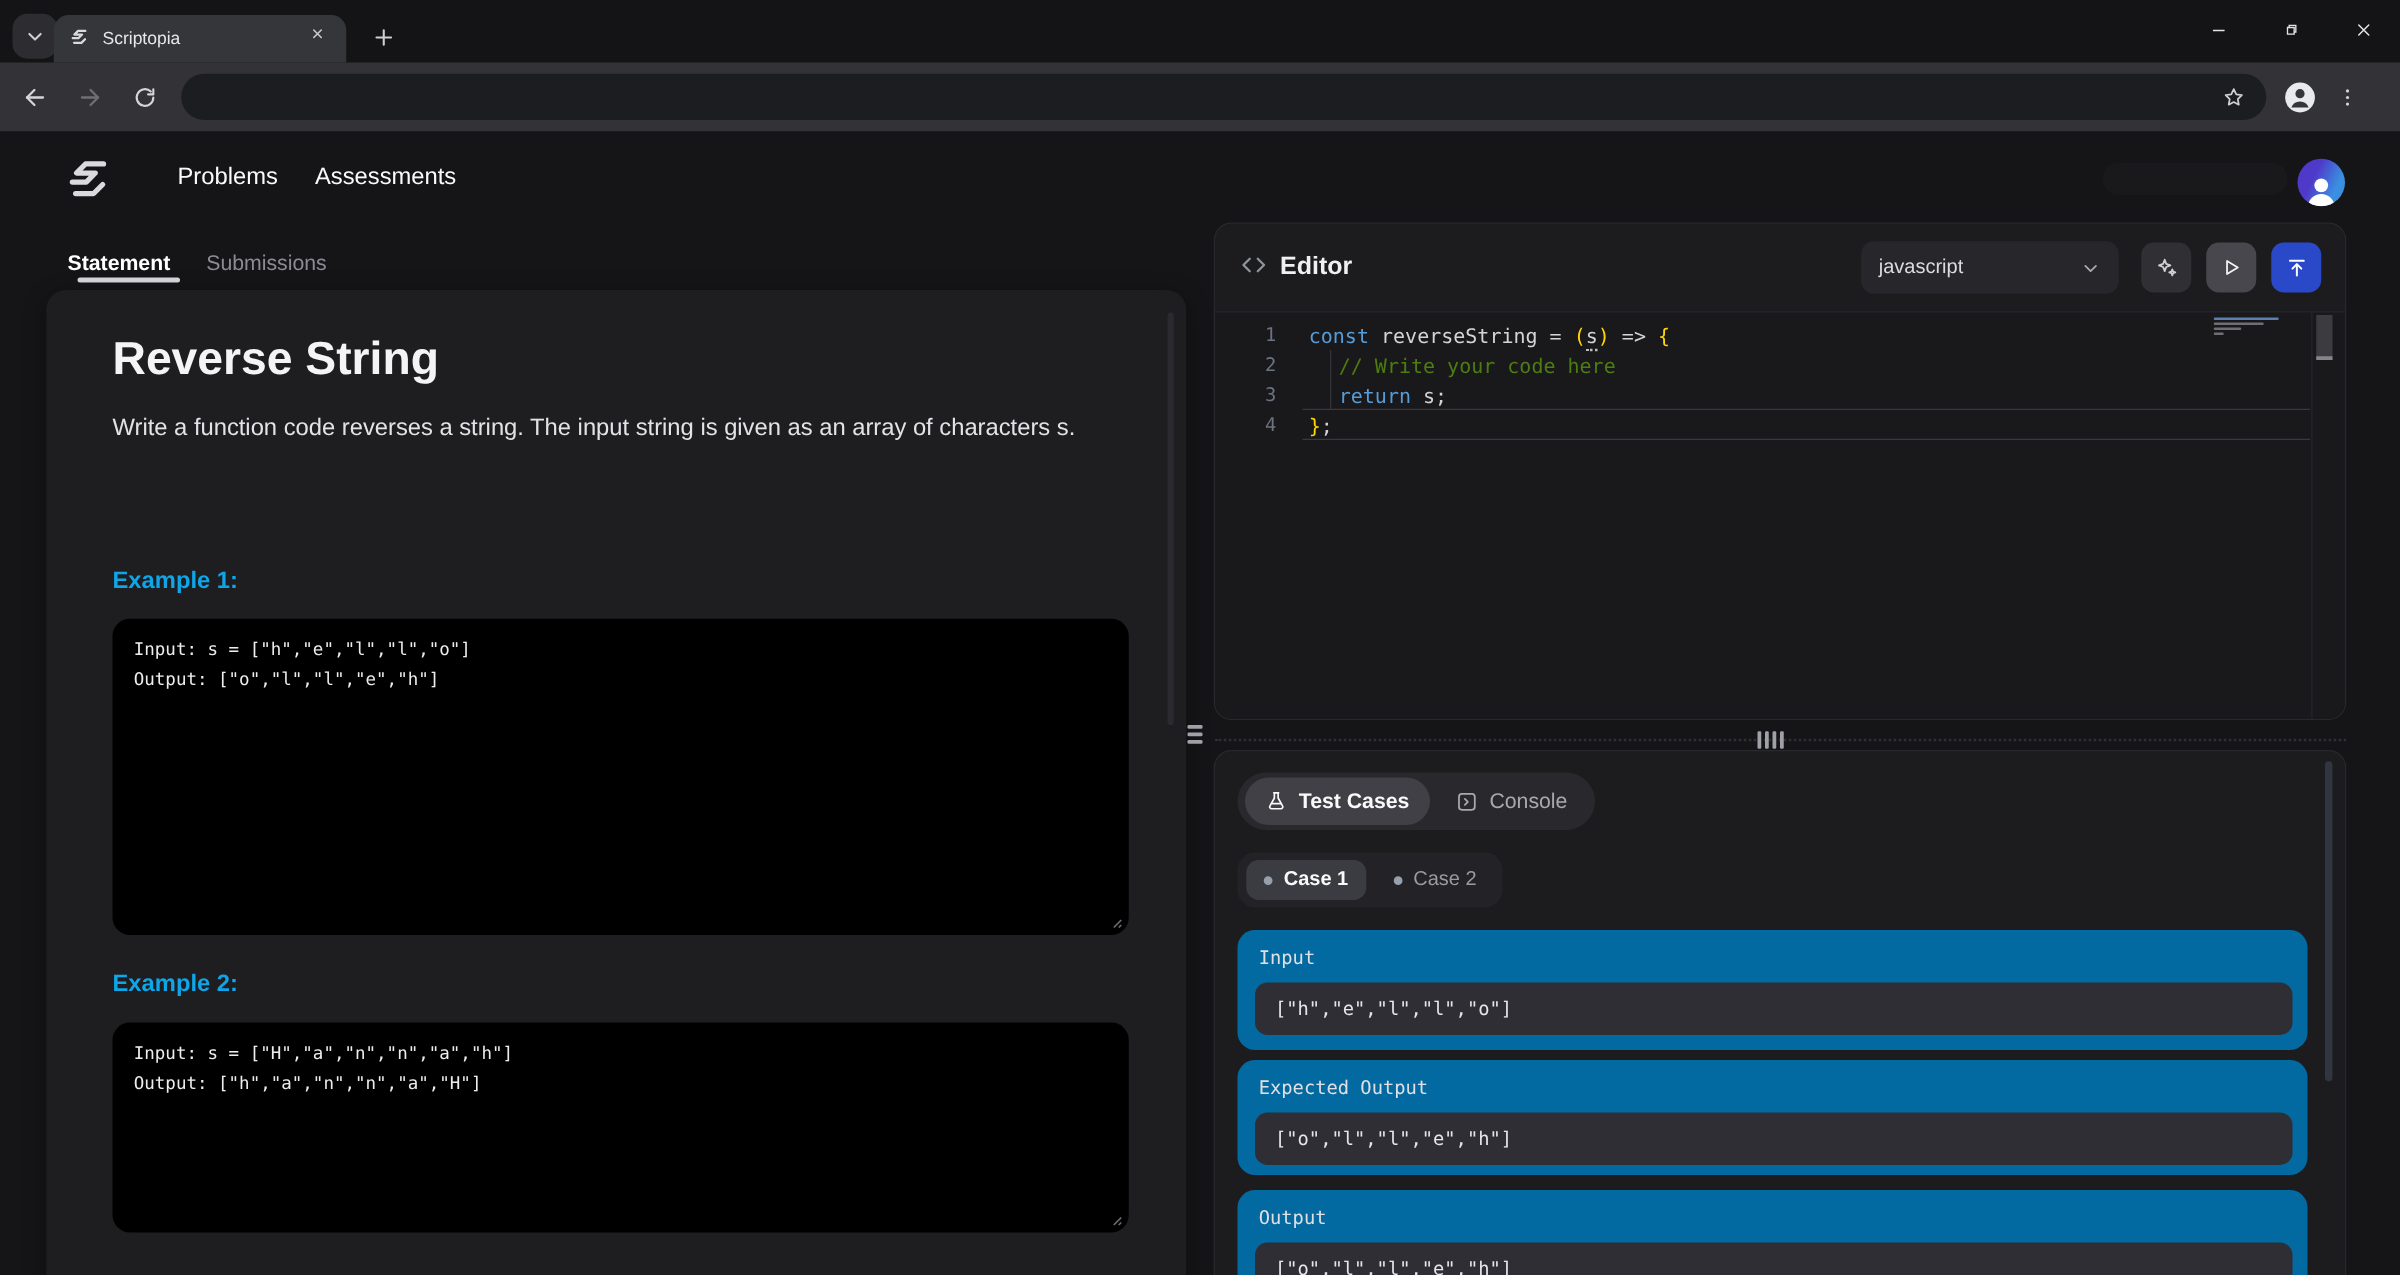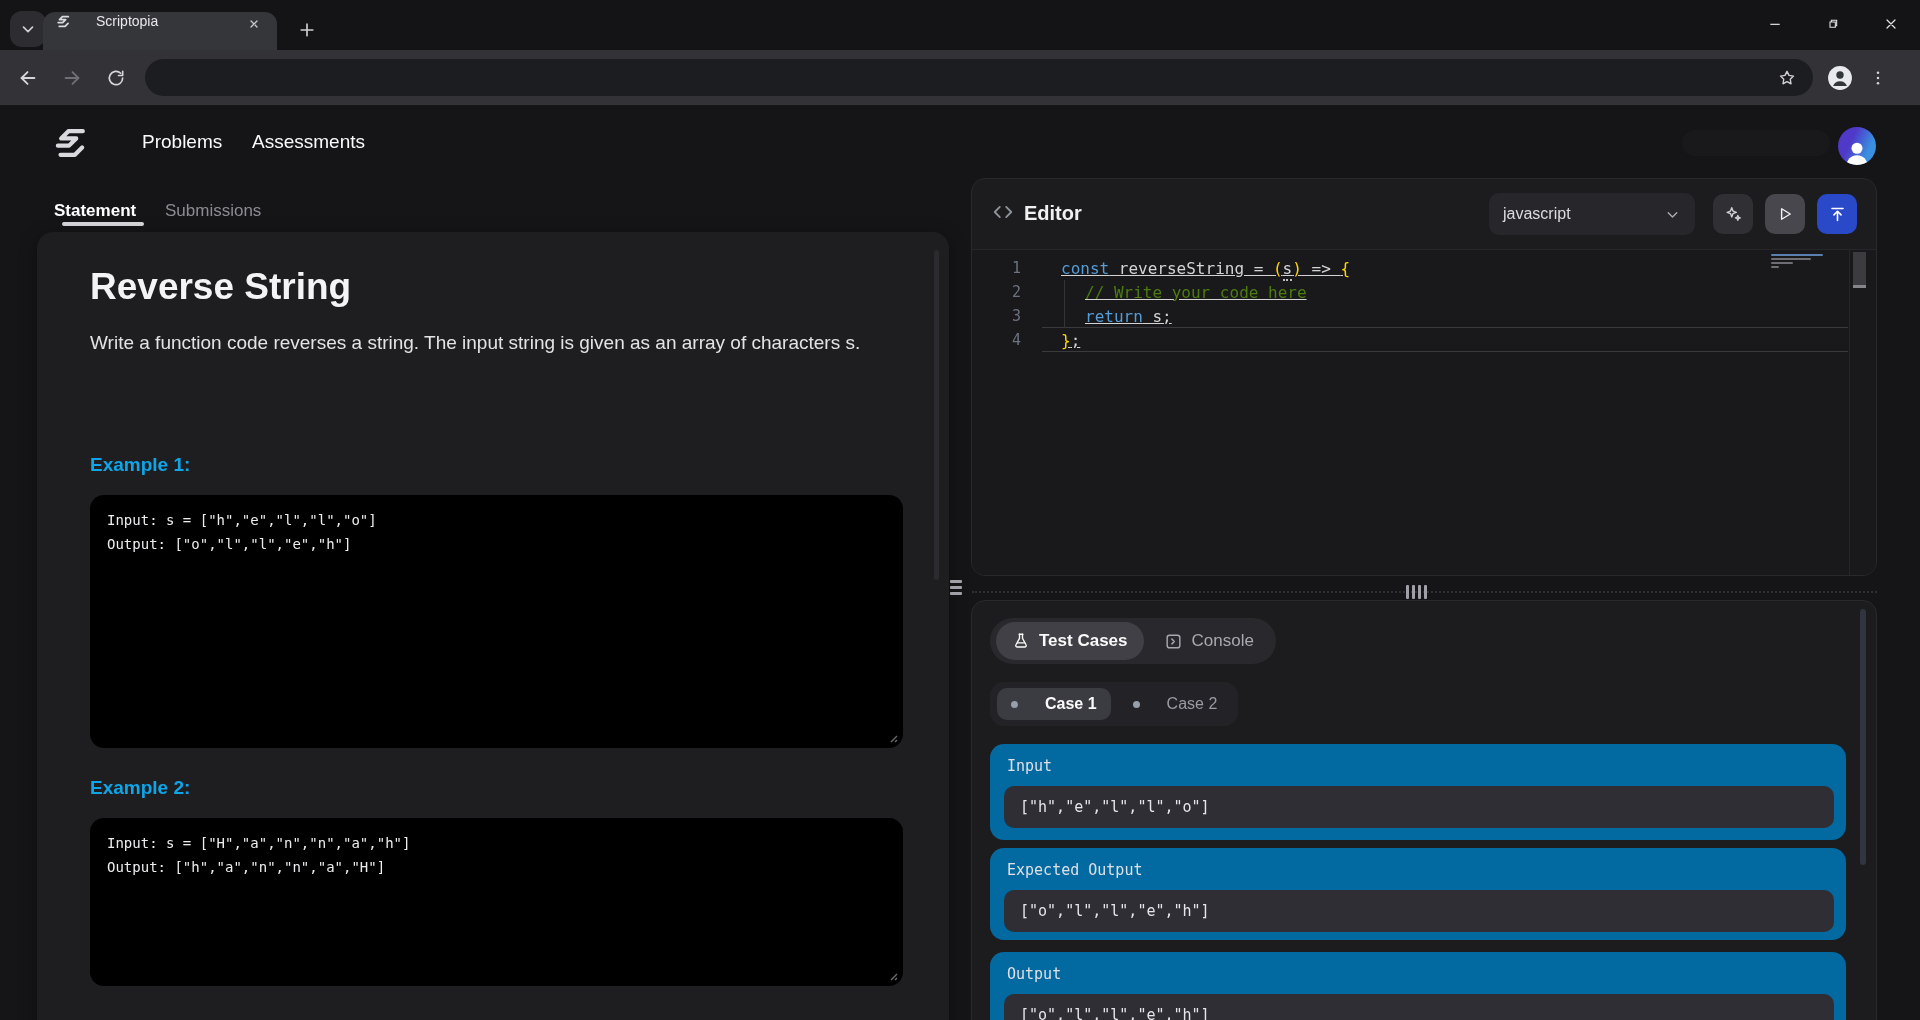--- a/index.html
+++ b/index.html
@@ -5,21 +5,21 @@
   * { margin:0; padding:0; box-sizing:border-box; }
   html,body { background:#000; }
   .screen { position:relative; width:1920px; height:1020px; overflow:hidden;
             background:#151518; font-family:"Liberation Sans", sans-serif; }
 
   
   .tabstrip { position:absolute; left:0; top:0; width:1920px; height:50px; background:#141416; }
   .tab-search { position:absolute; left:10px; top:11px; width:36px; height:36px; border-radius:12px;
                 background:#2d2d31; display:flex; align-items:center; justify-content:center; color:#cfcfd3; }
   .browser-tab { position:absolute; left:43px; top:12px; width:234px; height:38px; background:#35363a;
-                 border-radius:12px 12px 0 0; display:flex; align-items:flex-start; padding:1px 12px; gap:24px; }
+                 border-radius:12px 12px 0 0; display:flex; align-items:flex-end; padding:12px 12px; gap:10px; }
   .tab-title { color:#e8e8ea; font-size:14px; flex:1; white-space:nowrap; overflow:hidden; }
   .tab-close { width:22px; height:22px; border-radius:50%; display:flex; align-items:center; justify-content:center; color:#c9c9cd; }
   .new-tab { position:absolute; left:290px; top:13px; width:34px; height:34px; border-radius:8px;
              display:flex; align-items:center; justify-content:center; color:#cfcfd3; }
   .win-controls { position:absolute; right:0; top:0; height:48px; display:flex; }
   .win-btn { width:58px; height:48px; display:flex; align-items:center; justify-content:center; color:#e4e4e6; }
 
   .toolbar { position:absolute; left:0; top:50px; width:1920px; height:55px; background:#323237;
              display:flex; align-items:center; }
   .nav-ico { width:34px; height:34px; border-radius:50%; display:flex; align-items:center; justify-content:center; }
@@ -83,21 +83,21 @@
             display:flex; align-items:center; justify-content:center; }
   .btn-sparkle { left:741px; background:#303034; color:#d0d0d4; }
   .btn-run     { left:793px; background:#47474d; color:#f2f2f4; }
   .btn-submit  { left:845px; background:#2a49c9; color:#ffffff; }
 
   .code-area { position:absolute; left:0; top:70px; width:904px; height:327px; background:#19191c;
                border-top:1px solid #27272a; font-family:"DejaVu Sans Mono", monospace; }
   .code-row { position:absolute; left:0; height:24px; display:flex; align-items:center; white-space:pre; }
   .ln { display:inline-block; width:64px; padding-right:15px; text-align:right;
         color:#6b7280; font-size:15px; }
-  .code-txt { font-size:16px; color:#d4d4d4; margin-left:25px;text-decoration:underline; }
+  .code-txt { font-size:16px; color:#d4d4d4; margin-left:11px; }
   .tok-kw { color:#569cd6; }
   .tok-br { color:#ffd602; }
   .tok-cm { color:#4d7c0f; }
   .tok-param { border-bottom:2px dotted #bdbdbf; padding-bottom:1px; }
   .indent { padding-left:24px; }
   .cur-line { position:absolute; left:70px; top:77px; width:806px; height:25px;
               border-top:1px solid #3a3a3e; border-bottom:1px solid #3a3a3e; }
   .indent-guide { position:absolute; left:92px; top:30px; width:1px; height:48px; background:#333338; }
   .minimap { position:absolute; left:799px; top:4px; width:56px; }
   .mm-line { height:2px; margin-bottom:2px; border-radius:1px; }
@@ -117,21 +117,21 @@
                 background:#1c1c1f; border:1px solid #29292d; border-radius:14px; }
   .seg-tabs { position:absolute; left:18px; top:17px; height:46px; background:#29292d; border-radius:23px;
               display:inline-flex; align-items:center; padding:0 6px; gap:4px; }
   .seg { display:flex; align-items:center; gap:9px; height:38px; padding:0 16px; border-radius:19px; }
   .seg.active { background:#404046; color:#fafafa; font-weight:bold; font-size:17px; }
   .seg.idle { color:#a8a8b0; font-size:17px; }
   .seg .ico { display:flex; color:inherit; }
 
   .case-row { position:absolute; left:18px; top:81px; height:44px; background:#232327; border-radius:14px;
               display:inline-flex; align-items:center; padding:0 7px; gap:8px; }
-  .case-chip { display:flex; align-items:center; gap:27px; height:32px; padding:0 14px; border-radius:10px;
+  .case-chip { display:flex; align-items:center; gap:9px; height:32px; padding:0 14px; border-radius:10px;
                font-size:16px; }
   .case-chip.active { background:#3b3b42; color:#fafafa; font-weight:600; }
   .case-chip.idle { color:#9a9aa2; }
   .case-dot { width:7px; height:7px; border-radius:50%; background:#95a0ac; }
 
   .io-card { position:absolute; left:18px; width:856px; background:#0369a1; border-radius:14px; }
   .io-input    { top:143px; height:96px; }
   .io-expected { top:247px; height:92px; }
   .io-output   { top:351px; height:96px; }
   .io-label { position:absolute; left:17px; top:13px; font-family:"DejaVu Sans Mono", monospace;

